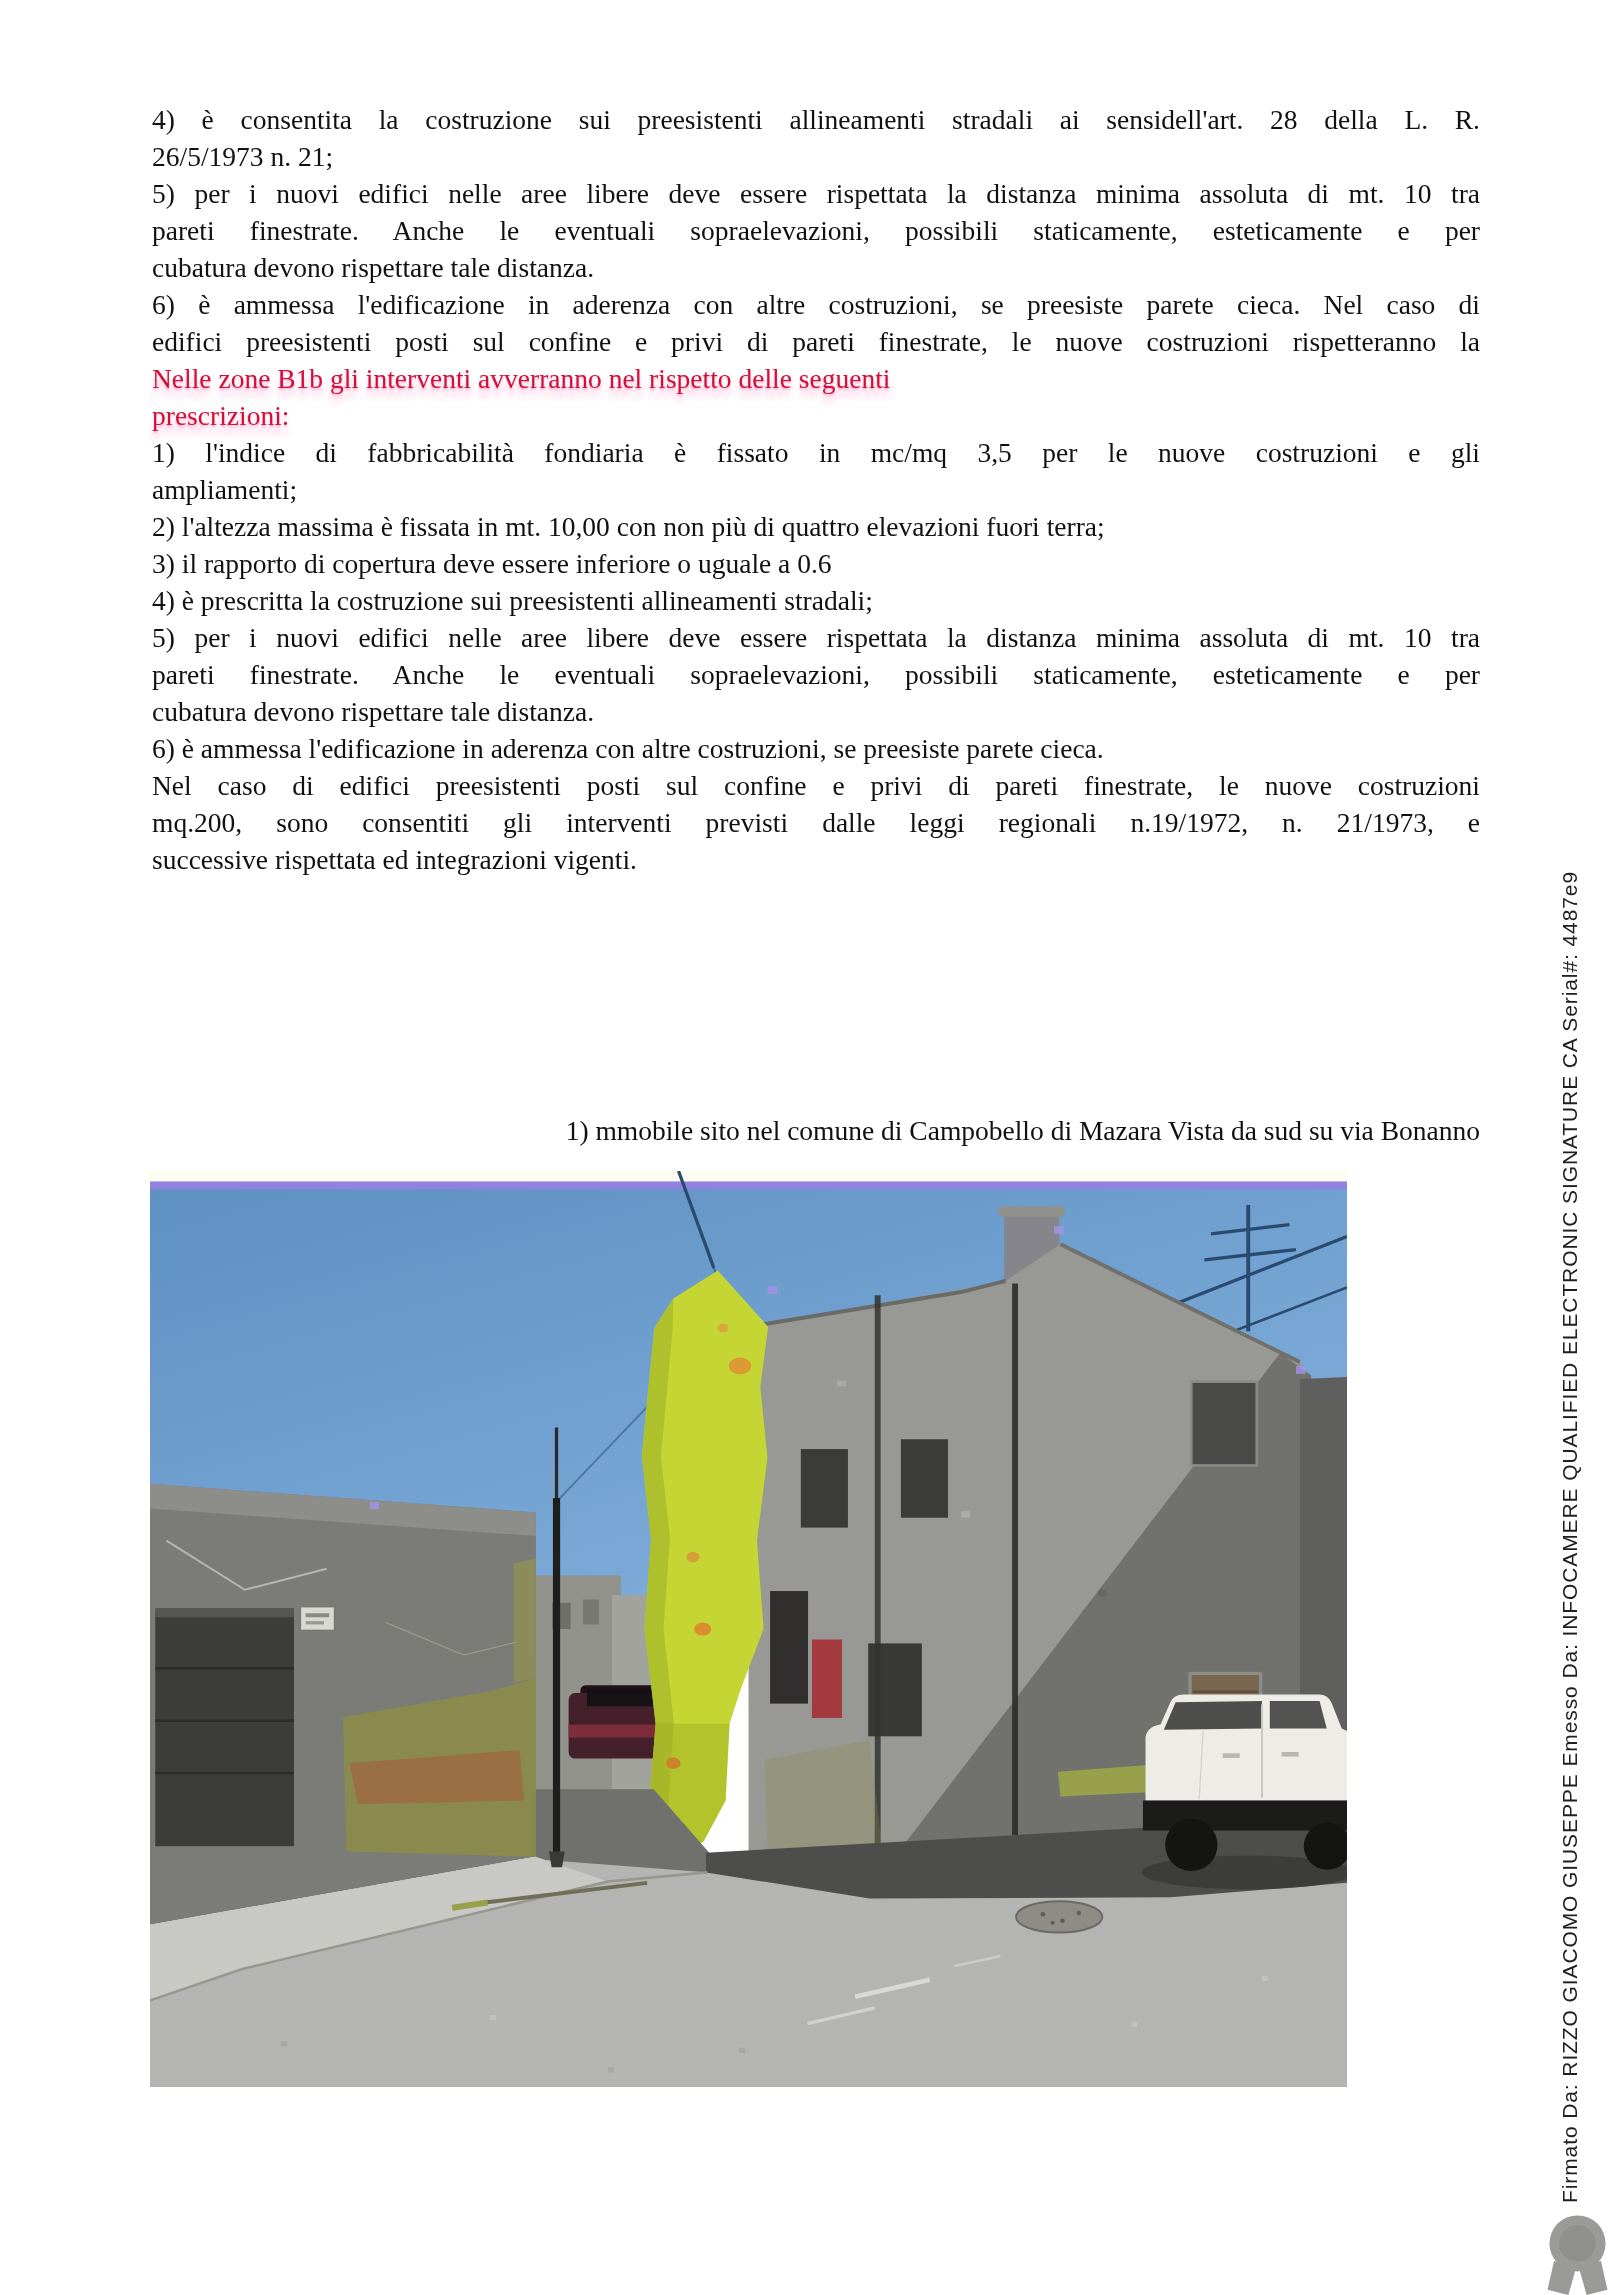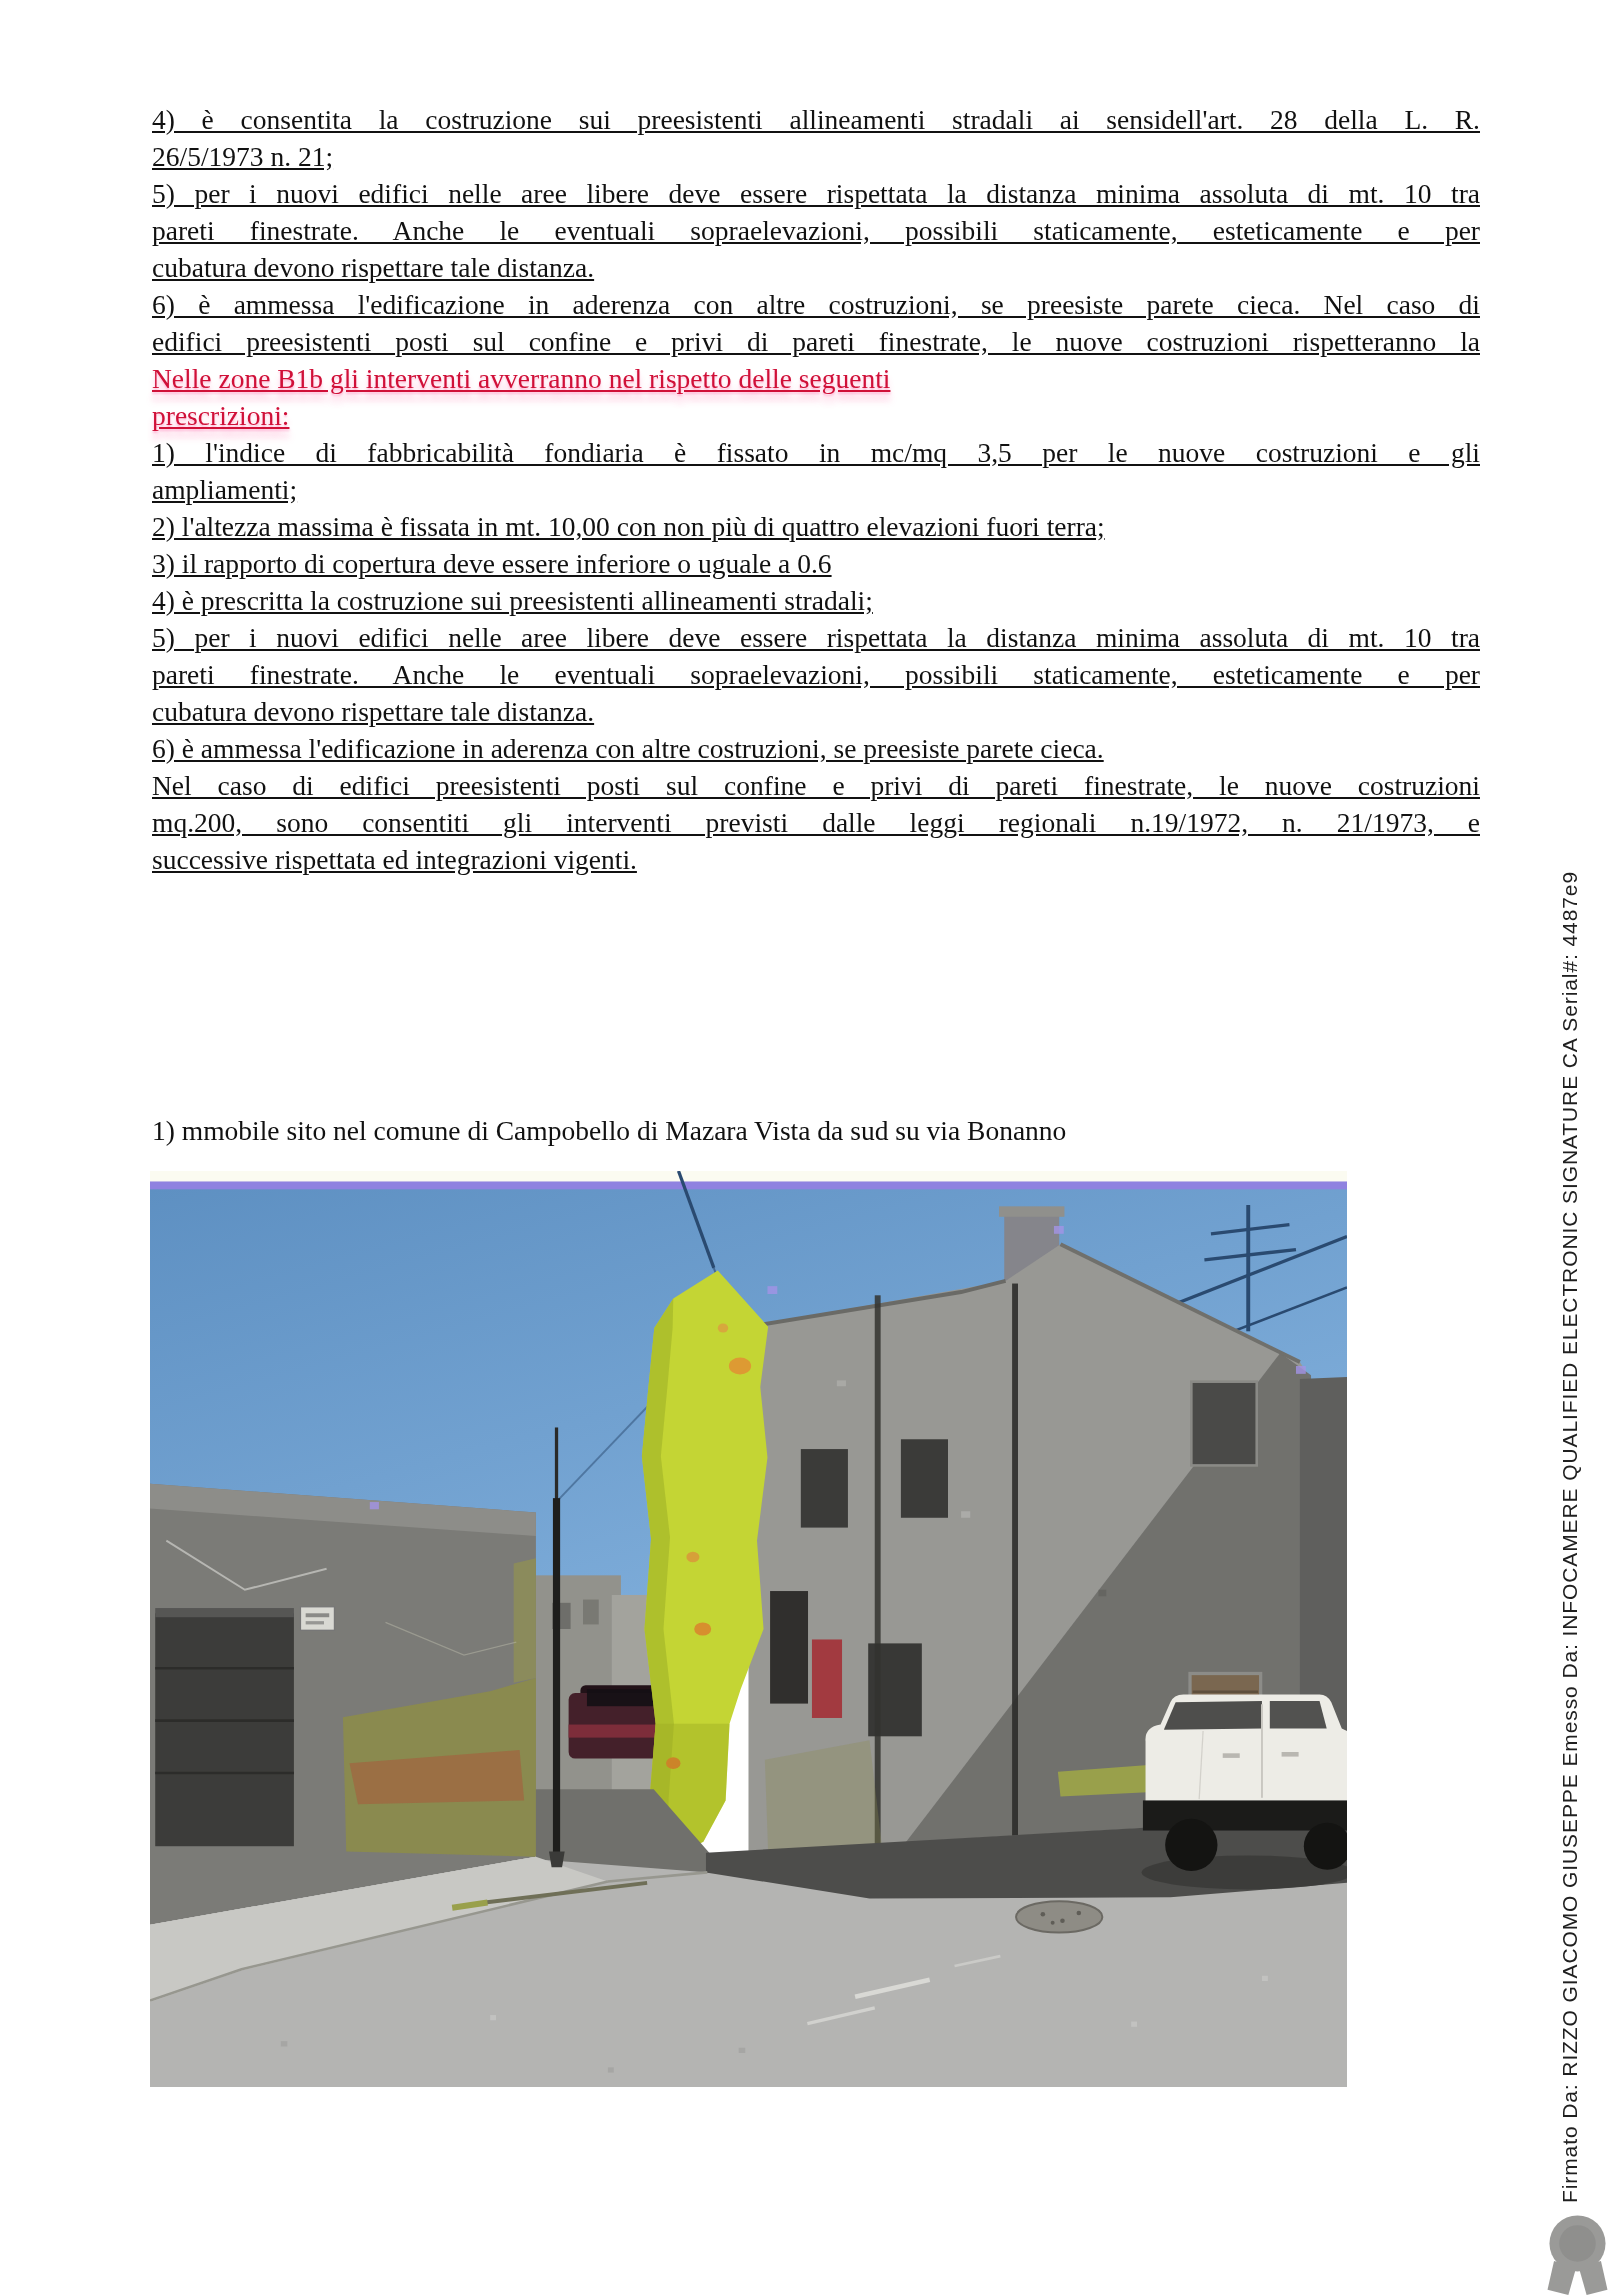--- a/index.html
+++ b/index.html
@@ -5,29 +5,29 @@
   html,body{margin:0;padding:0;background:#888;}
   .page{
     position:relative; width:1623px; height:2295px; background:#ffffff;
     font-family:"Liberation Serif", serif; color:var(--c-text,#111);
     overflow:hidden;
   }
   .text-block{
     position:absolute; left:152px; top:101px; width:1328px;
     font-size:27.5px; line-height:37px;
   }
-  .tline{ text-align:justify; text-align-last:left; white-space:normal;text-decoration:underline; }
+  .tline{ text-align:justify; text-align-last:left; white-space:normal; }
   .tline.jl{ text-align-last:justify; }
   .tline.red{
     color:var(--c-red_text,#d01038);
     text-shadow:0 8.5px 5.9px var(--c-red_halo,rgba(255,70,150,.3)), 0 2px 2px var(--c-red_halo,rgba(255,70,150,.25));
   }
   .caption{
     position:absolute; left:152px; top:1112px; width:1328px;
-    font-size:27.5px; line-height:37px; text-align:left;
+    font-size:27.5px; line-height:37px; text-align:right;
   }
   .photo{
     position:absolute; left:150px; top:1171px; width:1197px; height:916px;
   }
   .signature{
     position:absolute; left:1558px; top:2203px; width:1200px; height:26px;
     transform-origin:0 0; transform:rotate(-90deg);
     font-family:"Liberation Sans", sans-serif; font-size:21px; letter-spacing:0.9px;
     color:var(--c-signature_text,#222); white-space:nowrap;
   }

